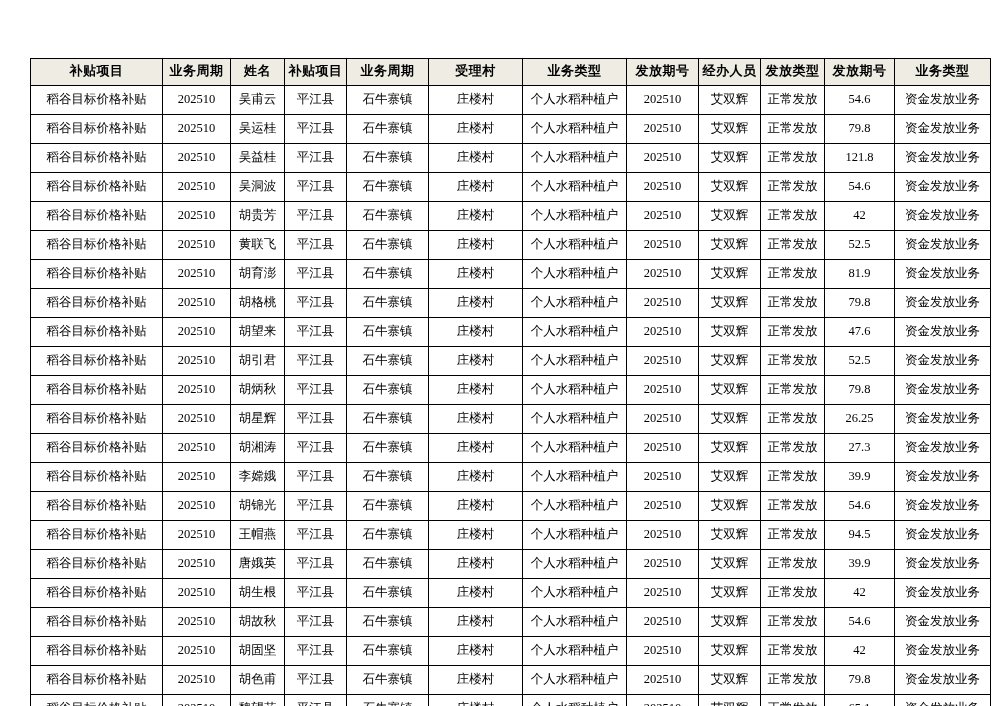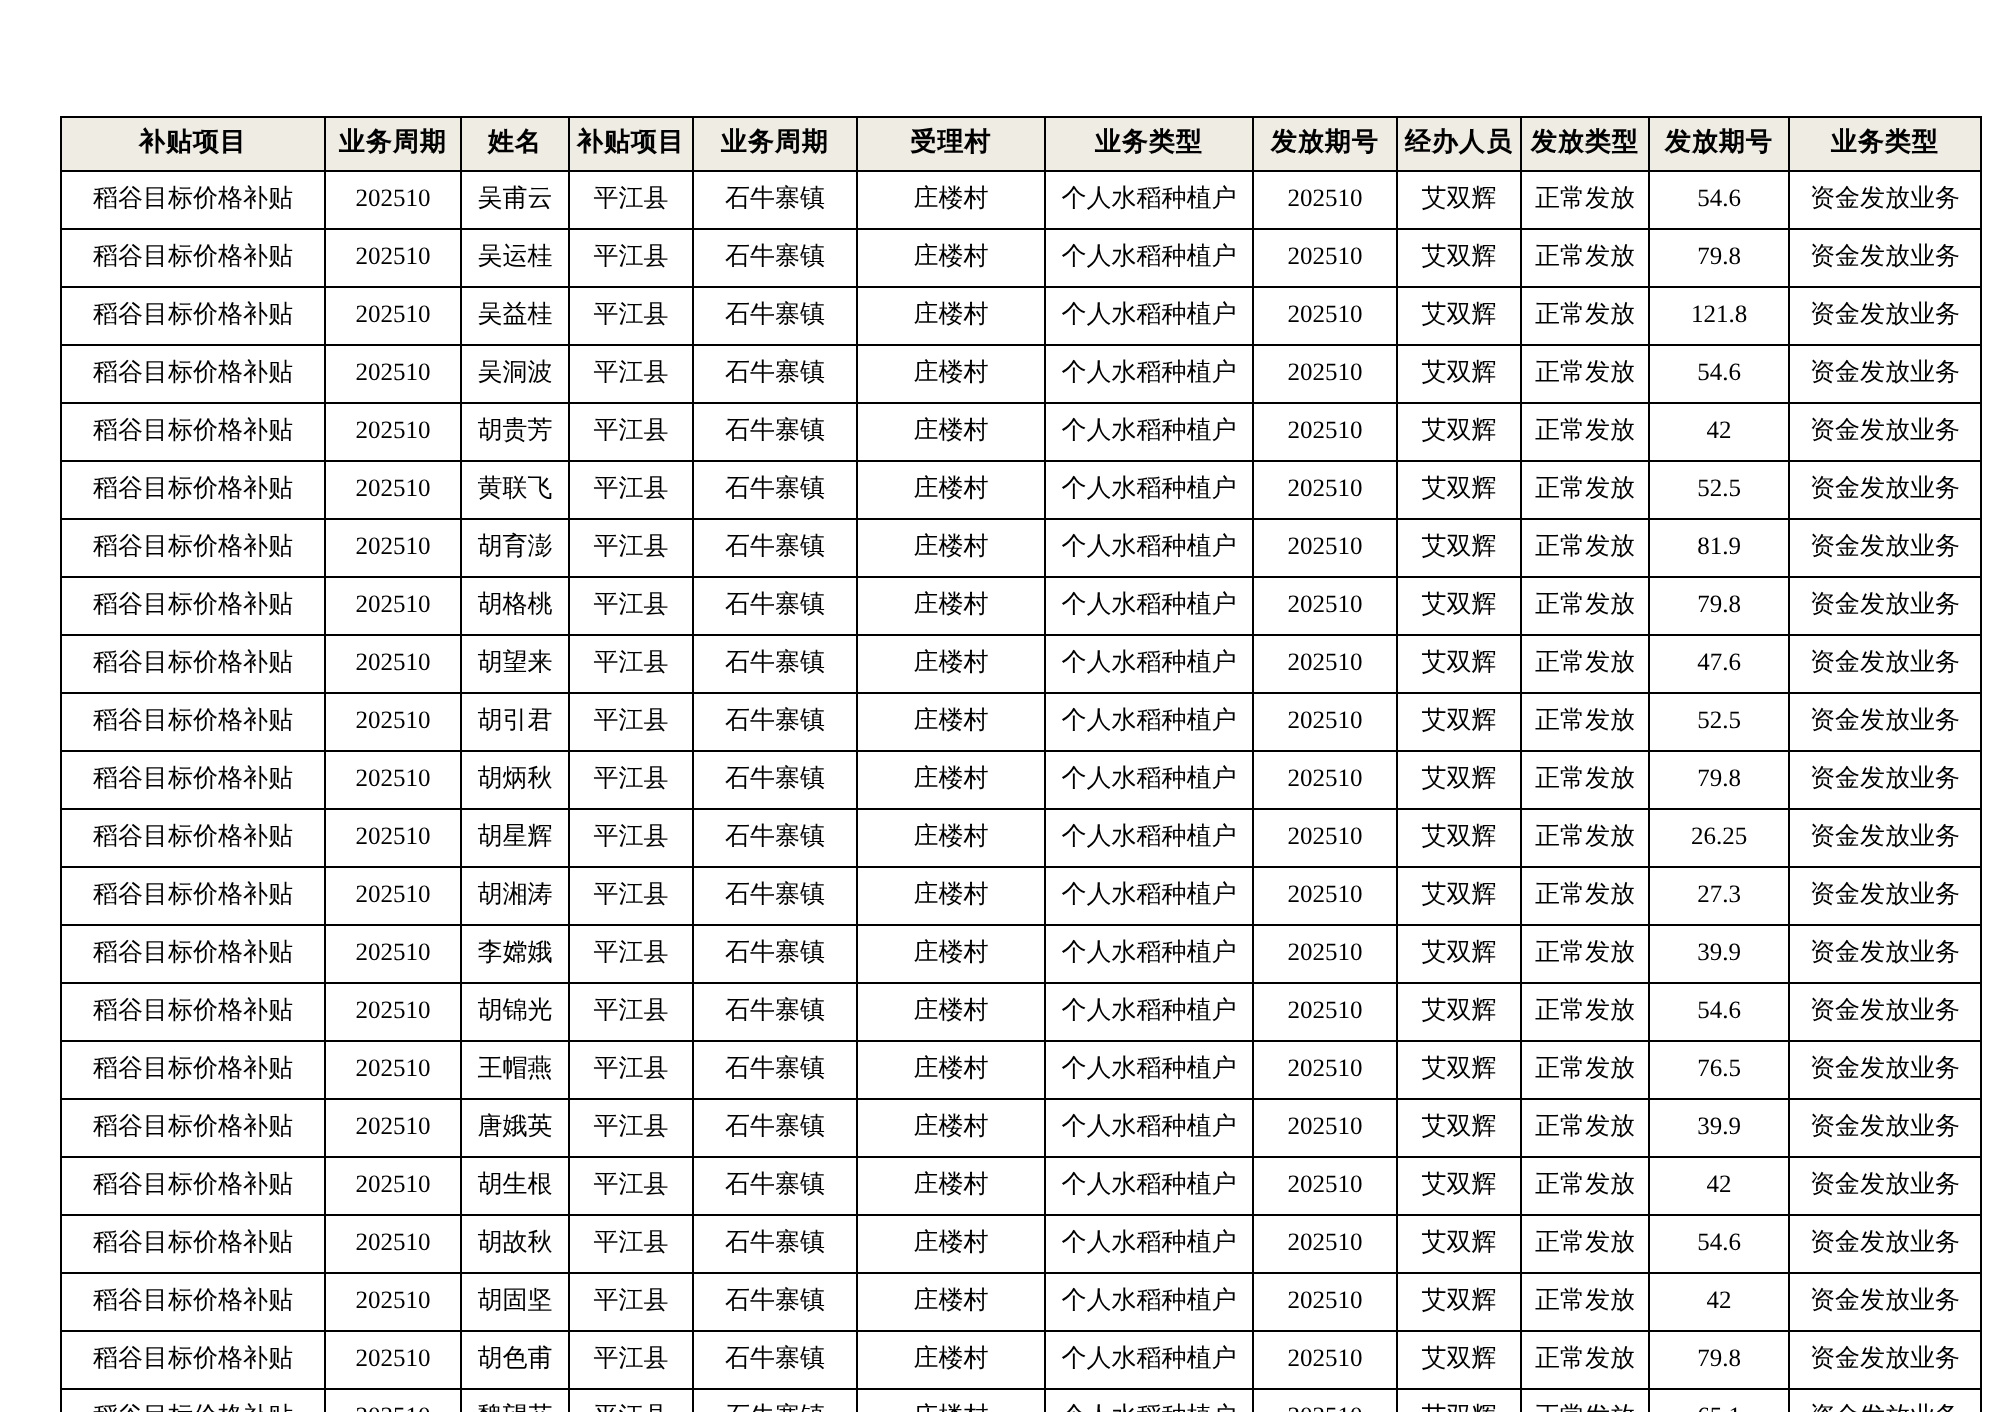--- a/index.html
+++ b/index.html
@@ -314,21 +314,21 @@
           <td>稻谷目标价格补贴</td>
           <td>202510</td>
           <td>王帽燕</td>
           <td>平江县</td>
           <td>石牛寨镇</td>
           <td>庄楼村</td>
           <td>个人水稻种植户</td>
           <td>202510</td>
           <td>艾双辉</td>
           <td>正常发放</td>
-          <td>76.5</td>
+          <td>94.5</td>
           <td>资金发放业务</td>
         </tr>
         <tr>
           <td>稻谷目标价格补贴</td>
           <td>202510</td>
           <td>唐娥英</td>
           <td>平江县</td>
           <td>石牛寨镇</td>
           <td>庄楼村</td>
           <td>个人水稻种植户</td>

